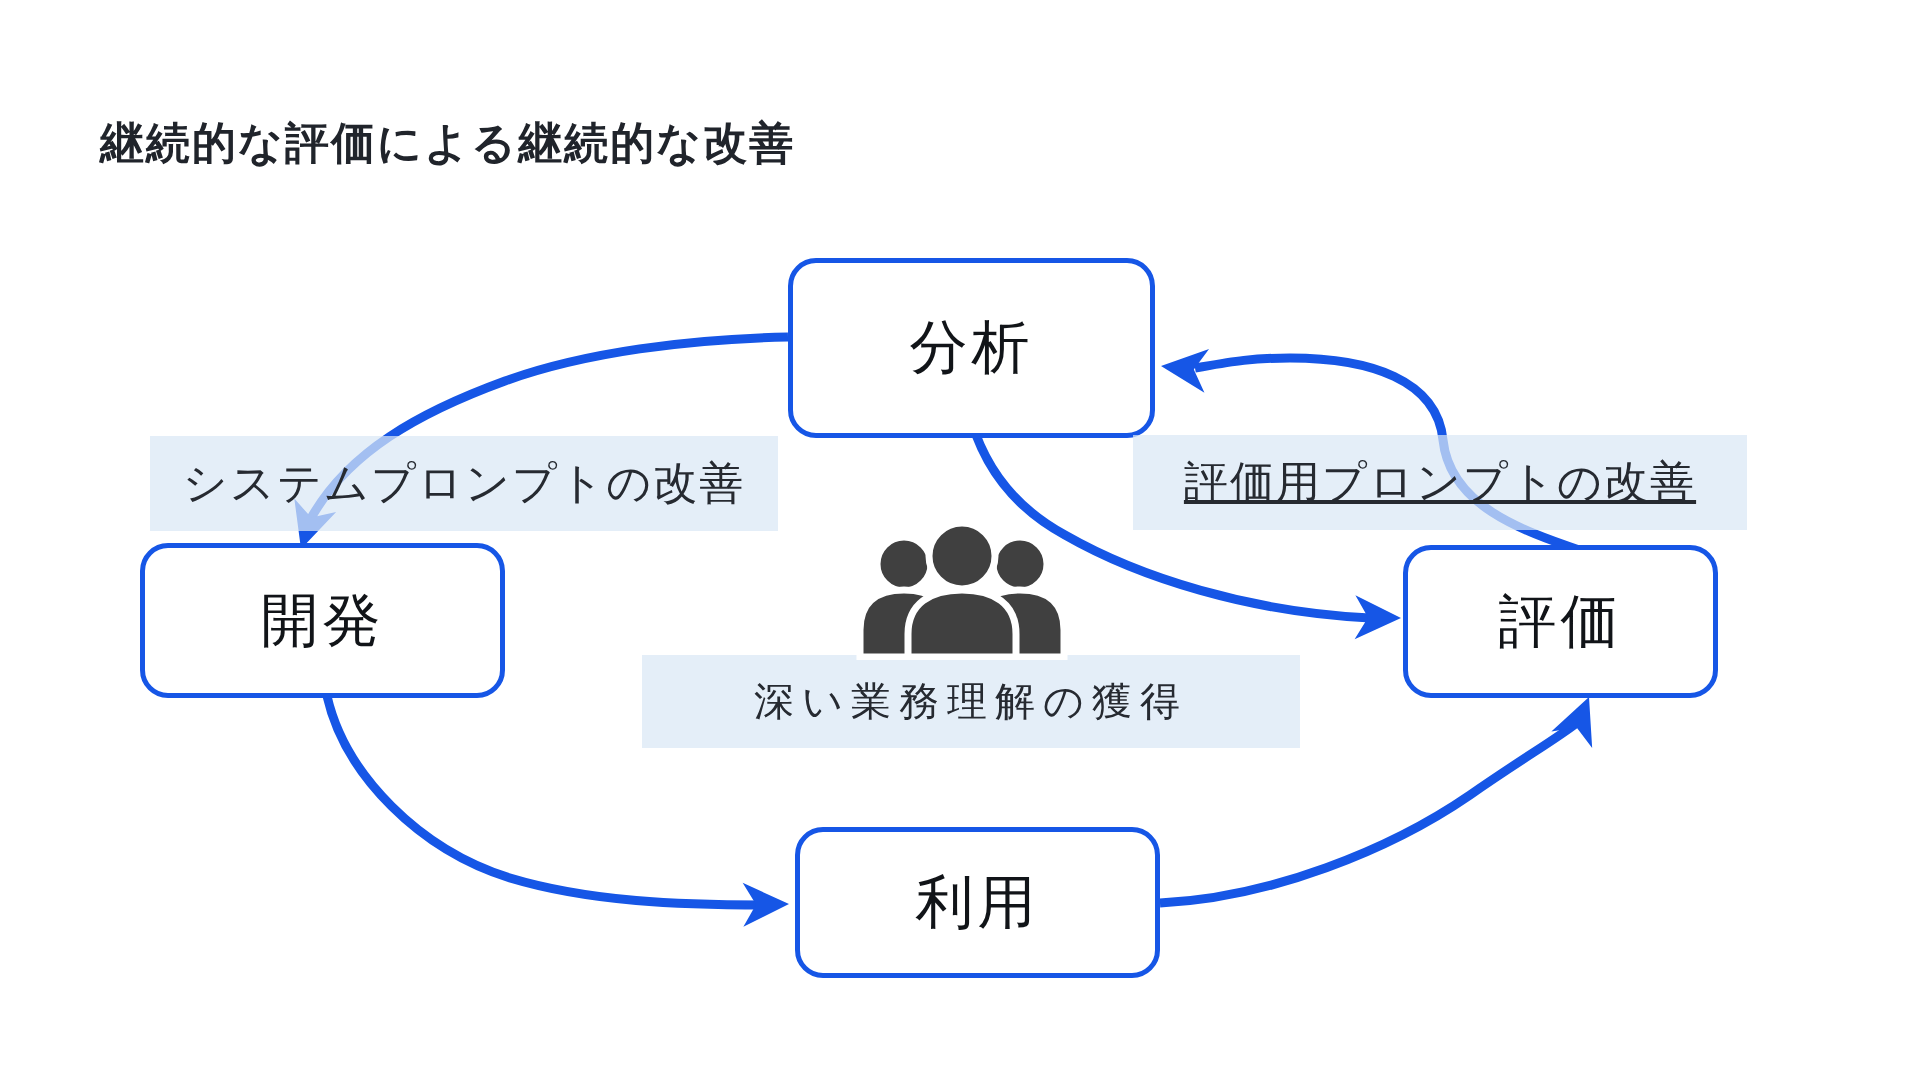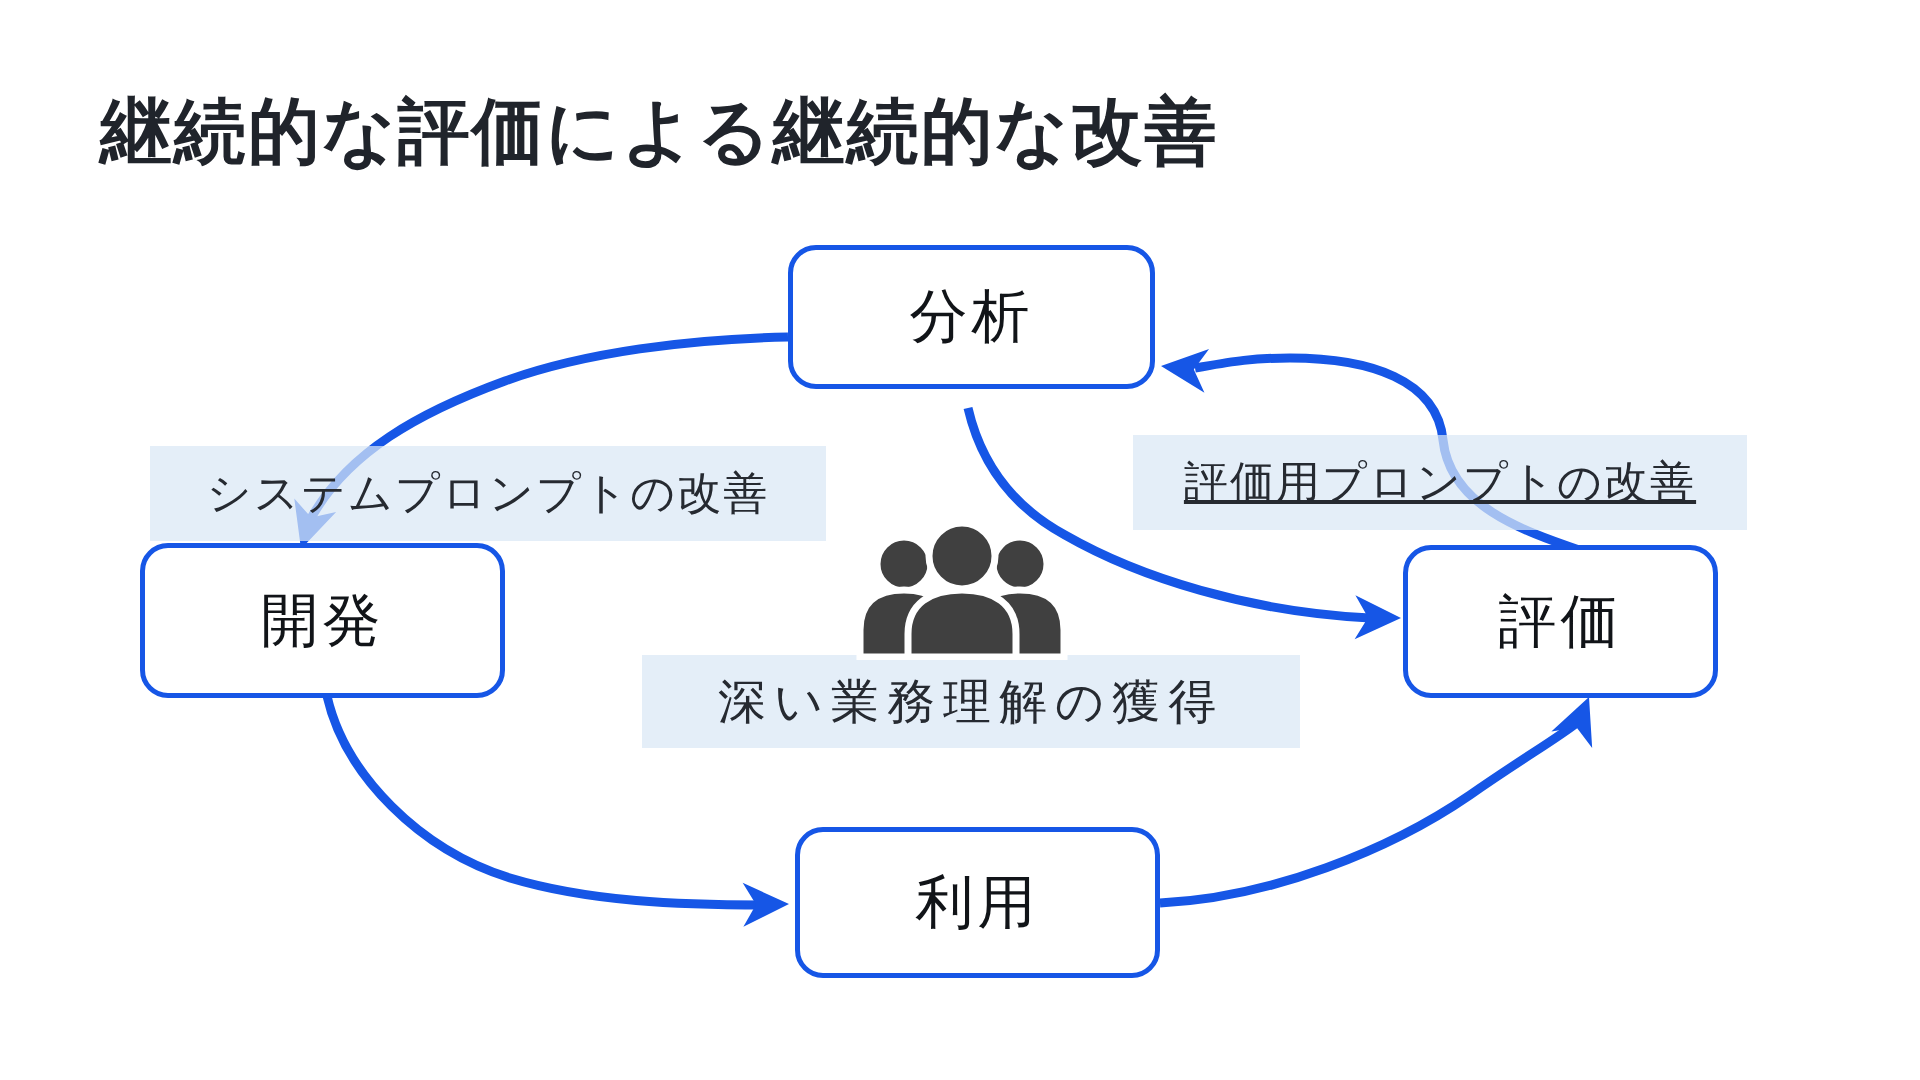--- a/index.html
+++ b/index.html
@@ -12,46 +12,46 @@
     --label-text:#262a31;
     --icon-gray:#404040;
   }
   html,body{margin:0;padding:0;background:#fff;}
   .canvas{
     position:relative;width:1920px;height:1080px;
     background:var(--canvas-bg);overflow:hidden;
     font-family:"Liberation Sans","DejaVu Sans",sans-serif;
   }
   .title{
-    position:absolute;left:100px;top:84px;
-    font-size:72px;font-weight:800;letter-spacing:2px;
+    position:absolute;left:100px;top:114px;
+    font-size:44px;font-weight:800;letter-spacing:2px;
     color:var(--title-color);white-space:nowrap;z-index:2;
   }
   .arrow-layer{position:absolute;left:0;top:0;z-index:1;}
   .arrow{fill:none;stroke:var(--arrow-blue);stroke-width:9;}
   .arrowhead{fill:var(--arrow-blue);stroke:none;}
   .node{
     position:absolute;z-index:2;box-sizing:border-box;
     background:#ffffff;border:5px solid var(--node-border);border-radius:28px;
     display:flex;align-items:center;justify-content:center;
     font-size:58px;color:var(--node-text);letter-spacing:4px;
   }
-  .node-analysis   {left:788px; top:245px; width:367px; height:144px;}
+  .node-analysis   {left:788px; top:258px; width:367px; height:180px;}
   .node-development{left:140px; top:543px; width:365px; height:155px;align-items:center;}
   .node-evaluation {left:1403px;top:545px; width:315px; height:153px;}
   .node-usage      {left:795px; top:827px; width:365px; height:151px;}
   .edge-label{
     position:absolute;z-index:3;box-sizing:border-box;
     background:var(--label-bg);
     display:flex;align-items:center;justify-content:center;
     font-size:44px;color:var(--label-text);letter-spacing:2px;white-space:nowrap;
   }
-  .label-left  {left:150px; top:446px; width:676px; height:95px;}
+  .label-left  {left:150px; top:436px; width:628px; height:95px;}
   .label-right {left:1133px;top:435px; width:614px; height:95px;text-decoration:underline;}
-  .label-center{left:642px; top:655px; width:658px; height:93px;font-size:48px;letter-spacing:8px;}
+  .label-center{left:642px; top:655px; width:658px; height:93px;font-size:40px;letter-spacing:8px;}
   .people{position:absolute;left:852px;top:520px;width:220px;height:140px;z-index:3;}
   .person{fill:var(--icon-gray);stroke:#ffffff;stroke-width:7;}
 </style>
 </head>
 <body>
 
 <div class="canvas">
 
   <div class="title">継続的な評価による継続的な改善</div>
 

